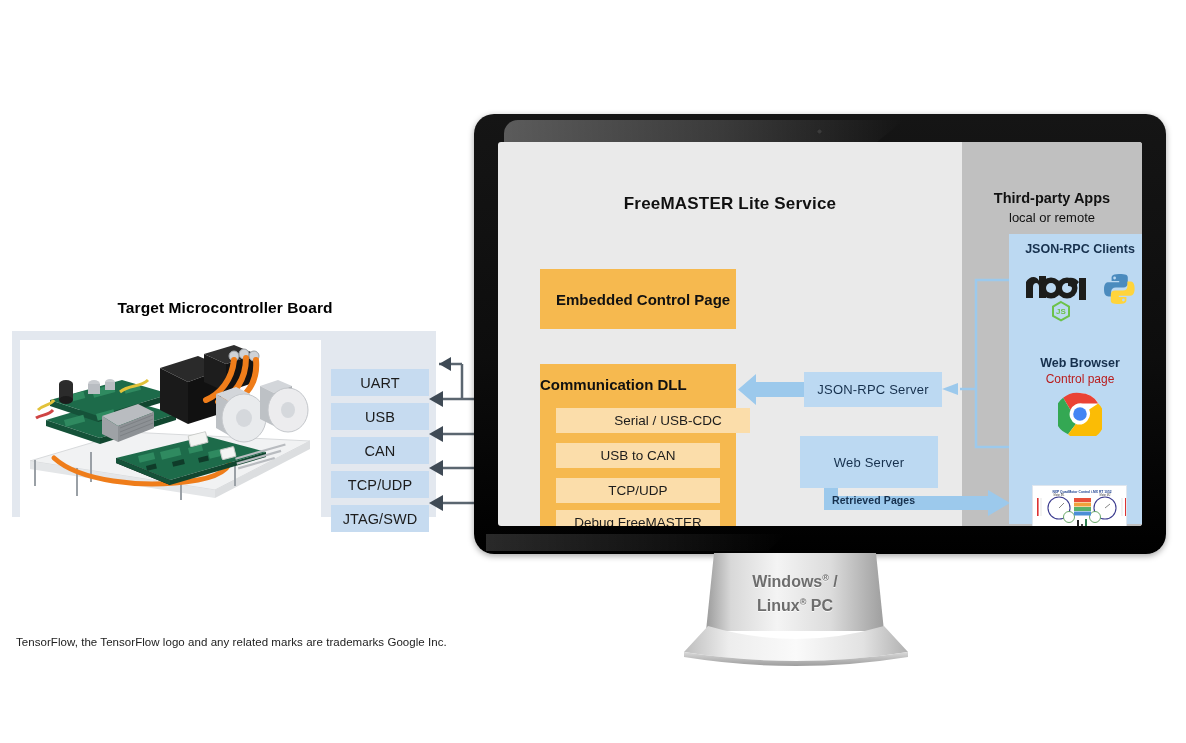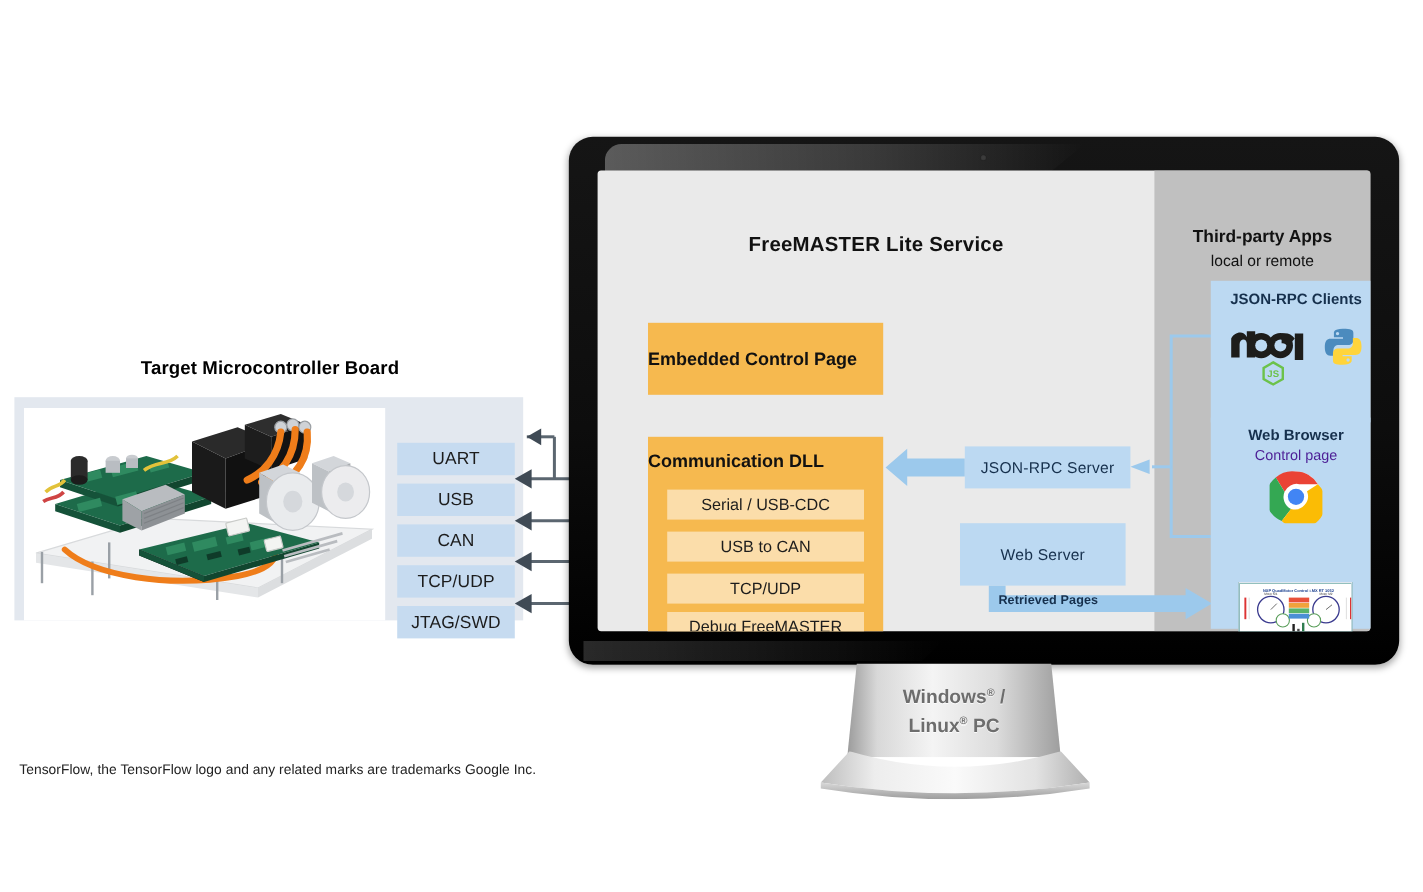--- a/index.html
+++ b/index.html
@@ -117,20 +117,21 @@
     letter-spacing: 0.2px;
   }
 
   
   #embedded-box {
     position: absolute;
     left: 42px; top: 127px;
     width: 196px; height: 60px;
     background: #f6b94f;
     display: flex; align-items: center;
+    padding-left: 16px;
     box-sizing: border-box;
     font-size: 15px;
     font-weight: bold;
     color: #111;
   }
 
   
   #comm-box {
     position: absolute;
     left: 42px; top: 222px;
@@ -193,21 +194,21 @@
     position: absolute;
     left: 511px; top: 206px; width: 142px; height: 176px;
     background: #bcd9f2;
   }
   #wb-label1 {
     position: absolute; left: 0; top: 8px; width: 142px;
     text-align: center; font-size: 12.5px; font-weight: bold; color: #16304d;
   }
   #wb-label2 {
     position: absolute; left: 0; top: 24px; width: 142px;
-    text-align: center; font-size: 12px; color: #4c1d95;
+    text-align: center; font-size: 12px; color: #b91c1c;
   }
   #control-thumb {
     position: absolute; left: 23px; top: 97px;
     width: 95px; height: 76px;
     background: #0f766e;
     border: 1px solid #dfe6ee;
     box-sizing: border-box;
     overflow: hidden;
     margin-top: 40px;
   }
@@ -420,21 +421,21 @@
         <path d="M326 346 L 326 352 L 326 368 L 490 368 L 490 374 L 512 361 L 490 348 L 490 354 L 340 354 L 340 346 Z"></path>
       </g>
     </svg>
 
     <div id="embedded-box">
       <span>Embedded Control Page</span>
     </div>
 
     <div id="comm-box">
       <div id="comm-title">Communication DLL</div>
-      <div class="proto-box" style="top:44px;">
+      <div class="proto-box" style="top:44px;padding-left:30px;">
         <span>Serial / USB-CDC</span>
       </div>
       <div class="proto-box" style="top:79px;">
         <span>USB to CAN</span>
       </div>
       <div class="proto-box" style="top:114px;">
         <span>TCP/UDP</span>
       </div>
       <div class="proto-box" style="top:146px;">
         <span>Debug FreeMASTER</span>

